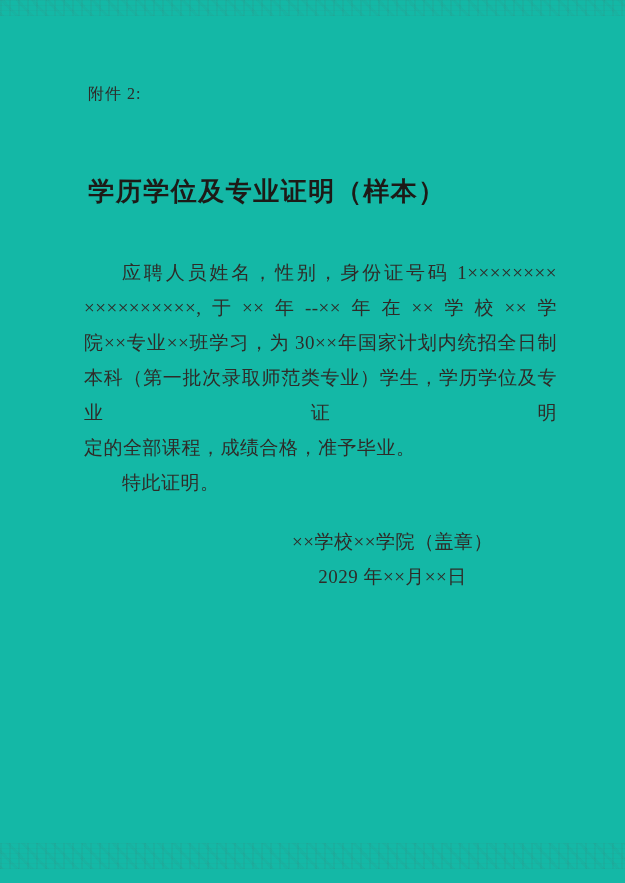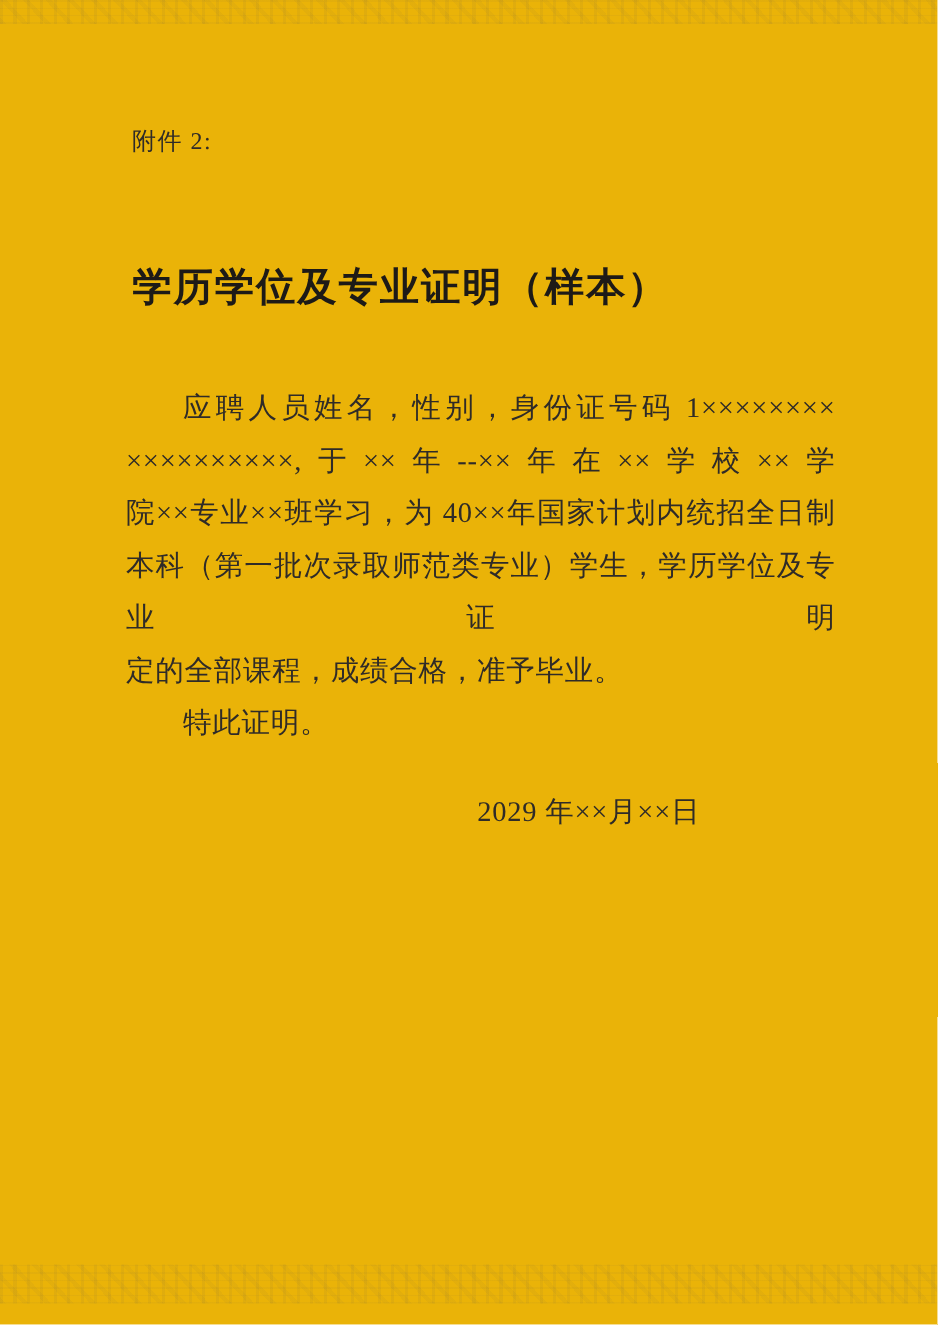--- a/index.html
+++ b/index.html
@@ -5,21 +5,21 @@
   html, body {
     margin: 0;
     padding: 0;
     background: #ffffff;
   }
   .paper {
     position: relative;
     width: 625px;
     height: 883px;
     margin: 0 auto;
-    background: #eab308;
+    background: #14b8a6;
     overflow: hidden;
     font-family: "Liberation Serif", "DejaVu Serif", serif;
     color: #2f2b28;
   }
   
   .scan-band {
     position: absolute;
     left: 0;
     width: 625px;
     background-image:
@@ -86,23 +86,24 @@
   <div class="scan-band top"></div>
   <div class="scan-band bottom"></div>
 
   <div class="attachment-label">附件 2:</div>
 
   <h1 class="doc-title">学历学位及专业证明（样本）</h1>
 
   <div class="body-block">
     <div class="body-line fill indent">应聘人员姓名，性别，身份证号码 1××××××××</div>
     <div class="body-line fill">××××××××××,于××年--××年在××学校××学</div>
-    <div class="body-line fill">院××专业××班学习，为 40××年国家计划内统招全日制</div>
+    <div class="body-line fill">院××专业××班学习，为 30××年国家计划内统招全日制</div>
     <div class="body-line fill">本科（第一批次录取师范类专业）学生，学历学位及专业证明</div>
     <div class="body-line">定的全部课程，成绩合格，准予毕业。</div>
     <div class="body-line closing-line">特此证明。</div>
   </div>
 
   <div class="signature-block">
+    <div>××学校××学院（盖章）</div>
     <div>2029 年××月××日</div>
   </div>
 
 </div>
 
 </body></html>

